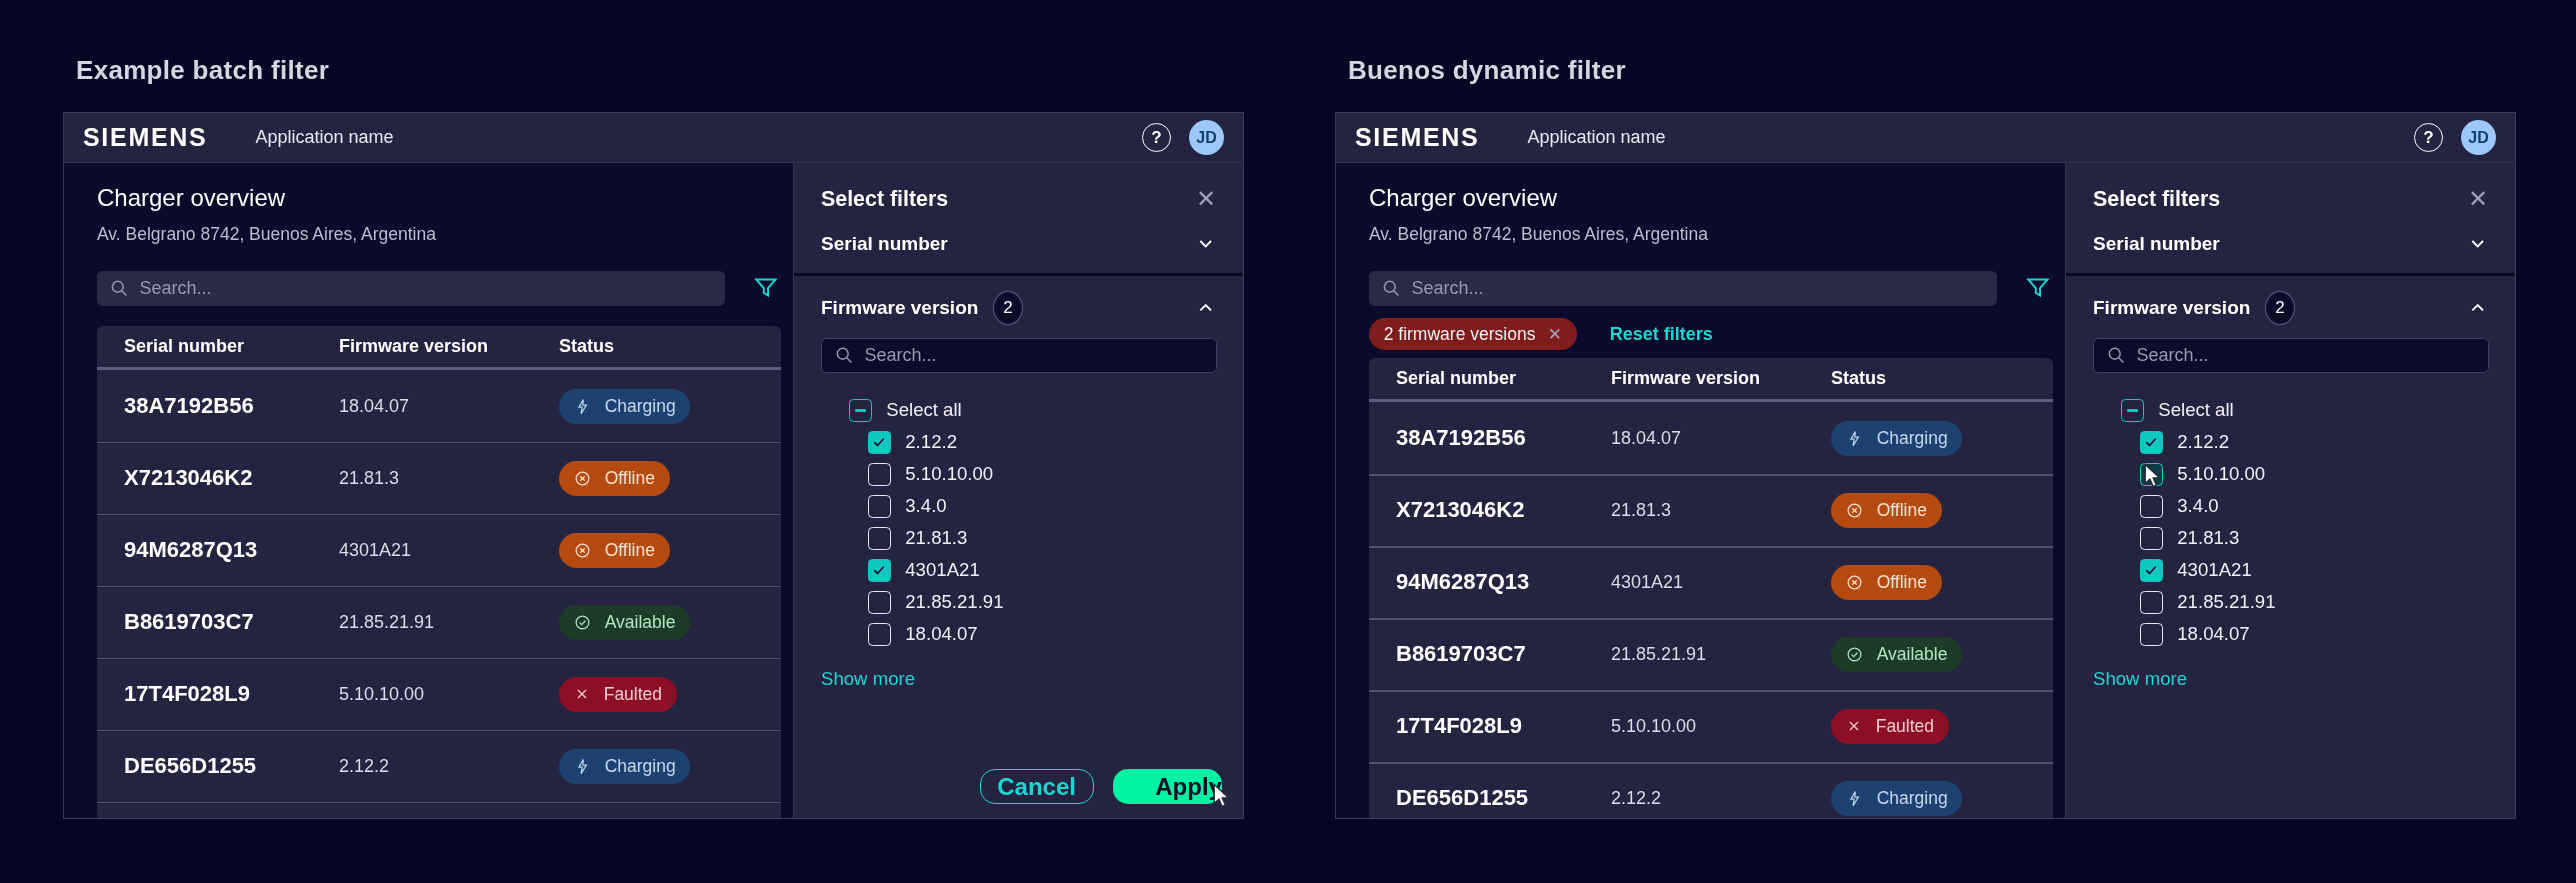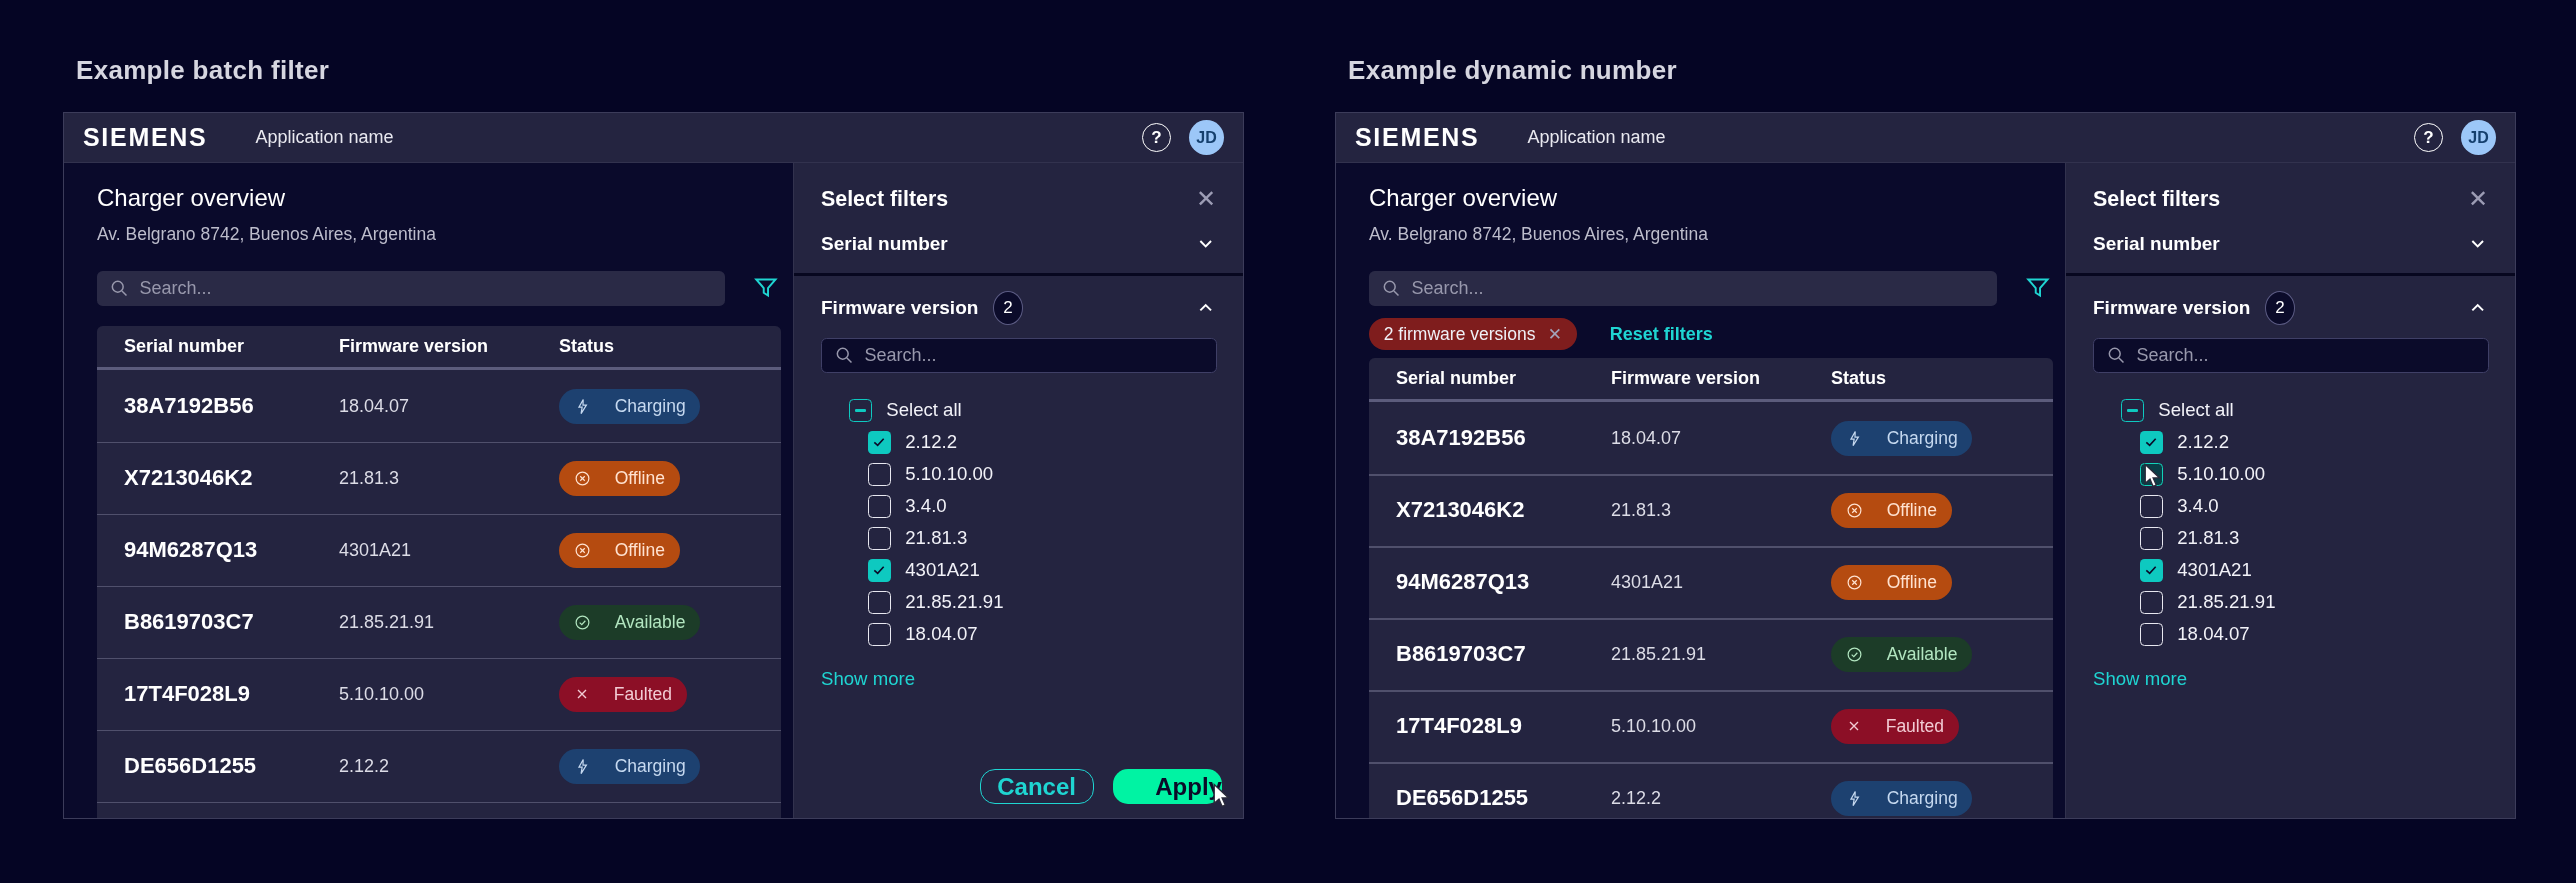--- a/index.html
+++ b/index.html
@@ -91,21 +91,21 @@
   .tbl-row {
     display:grid; grid-template-columns:242px 220px 1fr;
     height:72px; align-items:center; position:relative;
   }
   .tbl-row + .tbl-row::before {
     content:""; position:absolute; top:0; left:0; right:0; height:1.1px; background:#50506c;
   }
   .cell-serial { padding-left:27px; font-size:22px; font-weight:700; color:#fff; }
   .cell-fw { font-size:18px; color:#dcdce6; }
   .badge {
-    display:inline-flex; align-items:center; gap:24px;
+    display:inline-flex; align-items:center; gap:14px;
     height:35px; padding:0 14.7px; border-radius:17.5px; font-size:17.5px;
   }
   .badge svg { flex:0 0 auto; }
   .badge.charging  { background:#1d4170; color:#c6d9f0; }
   .badge.offline   { background:#b54b10; color:#ffe2d0; }
   .badge.available { background:#1c3c28; color:#b2e6c0; }
   .badge.faulted   { background:#8c0f26; color:#f2ccd4; }
   .partial-row { height:26px; position:relative; overflow:hidden; }
   .partial-row::before {
     content:""; position:absolute; top:0; left:0; right:0; height:1.1px; background:#50506c;
@@ -360,21 +360,21 @@
       </aside>
     </div>
 
     <svg class="cursor on-apply" width="25" height="27" viewBox="0 0 24 26">
       <path d="M5 1.5 L5 19.5 L9.6 15.6 L12.6 22.6 L15.6 21.2 L12.6 14.4 L18.6 14.2 Z" fill="#ffffff" stroke="#2a2a3a" stroke-width="1.3"></path>
     </svg>
   </div>
 </section>
 
 <section class="example dynamic">
-  <div class="example-title">Example dynamic number</div>
+  <div class="example-title">Buenos dynamic filter</div>
 
   <div class="window">
     <header class="appbar">
       <span class="brand">SIEMENS</span>
       <span class="appname">Application name</span>
       <span class="spacer"></span>
       <span class="help-btn">?</span>
       <span class="avatar">JD</span>
     </header>
 

